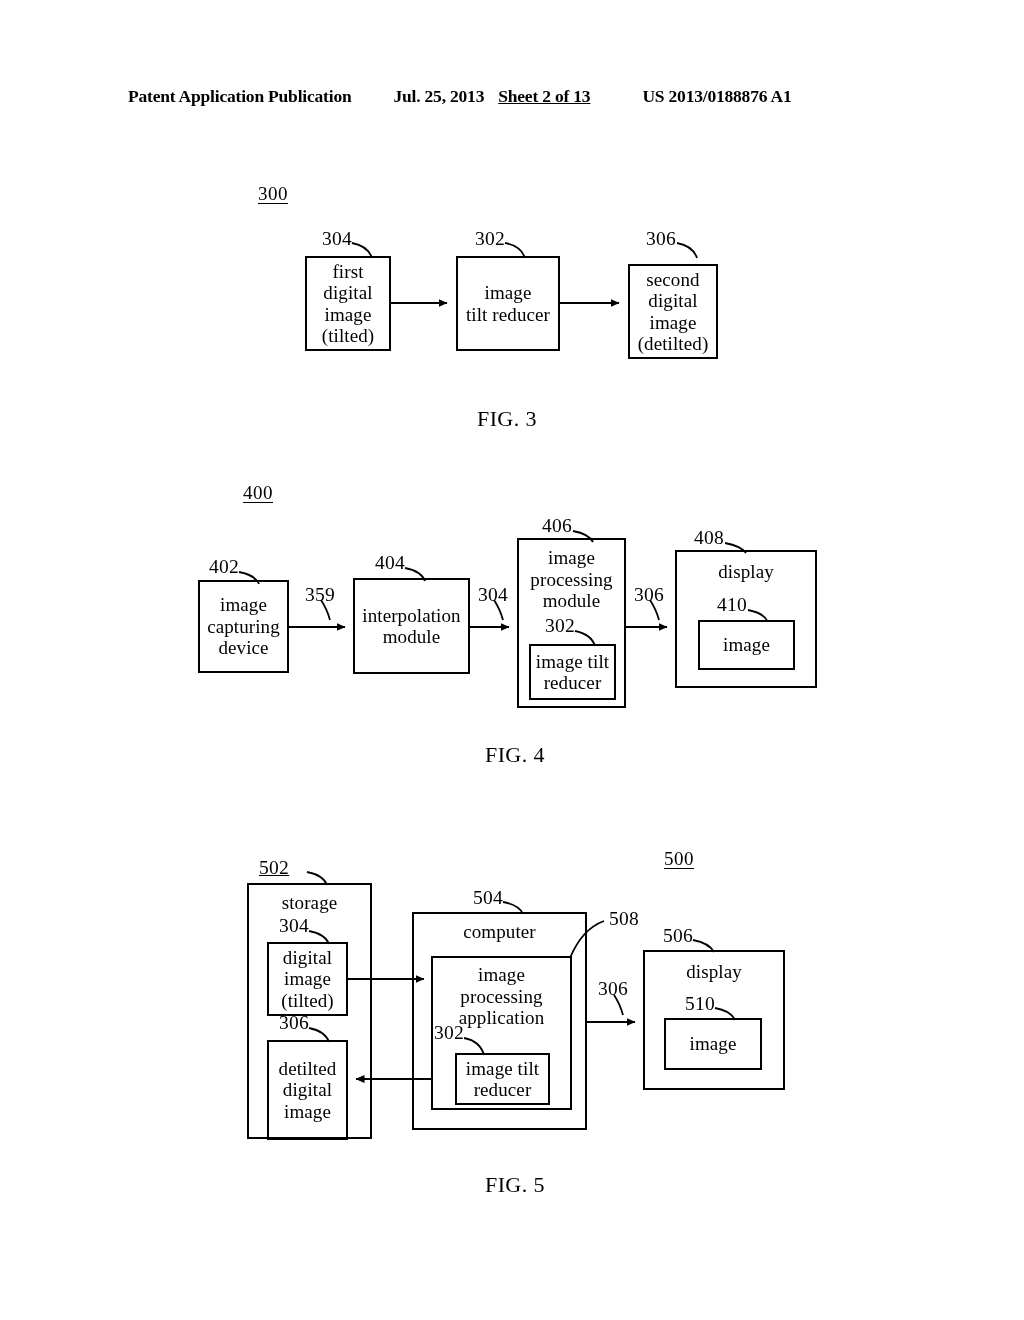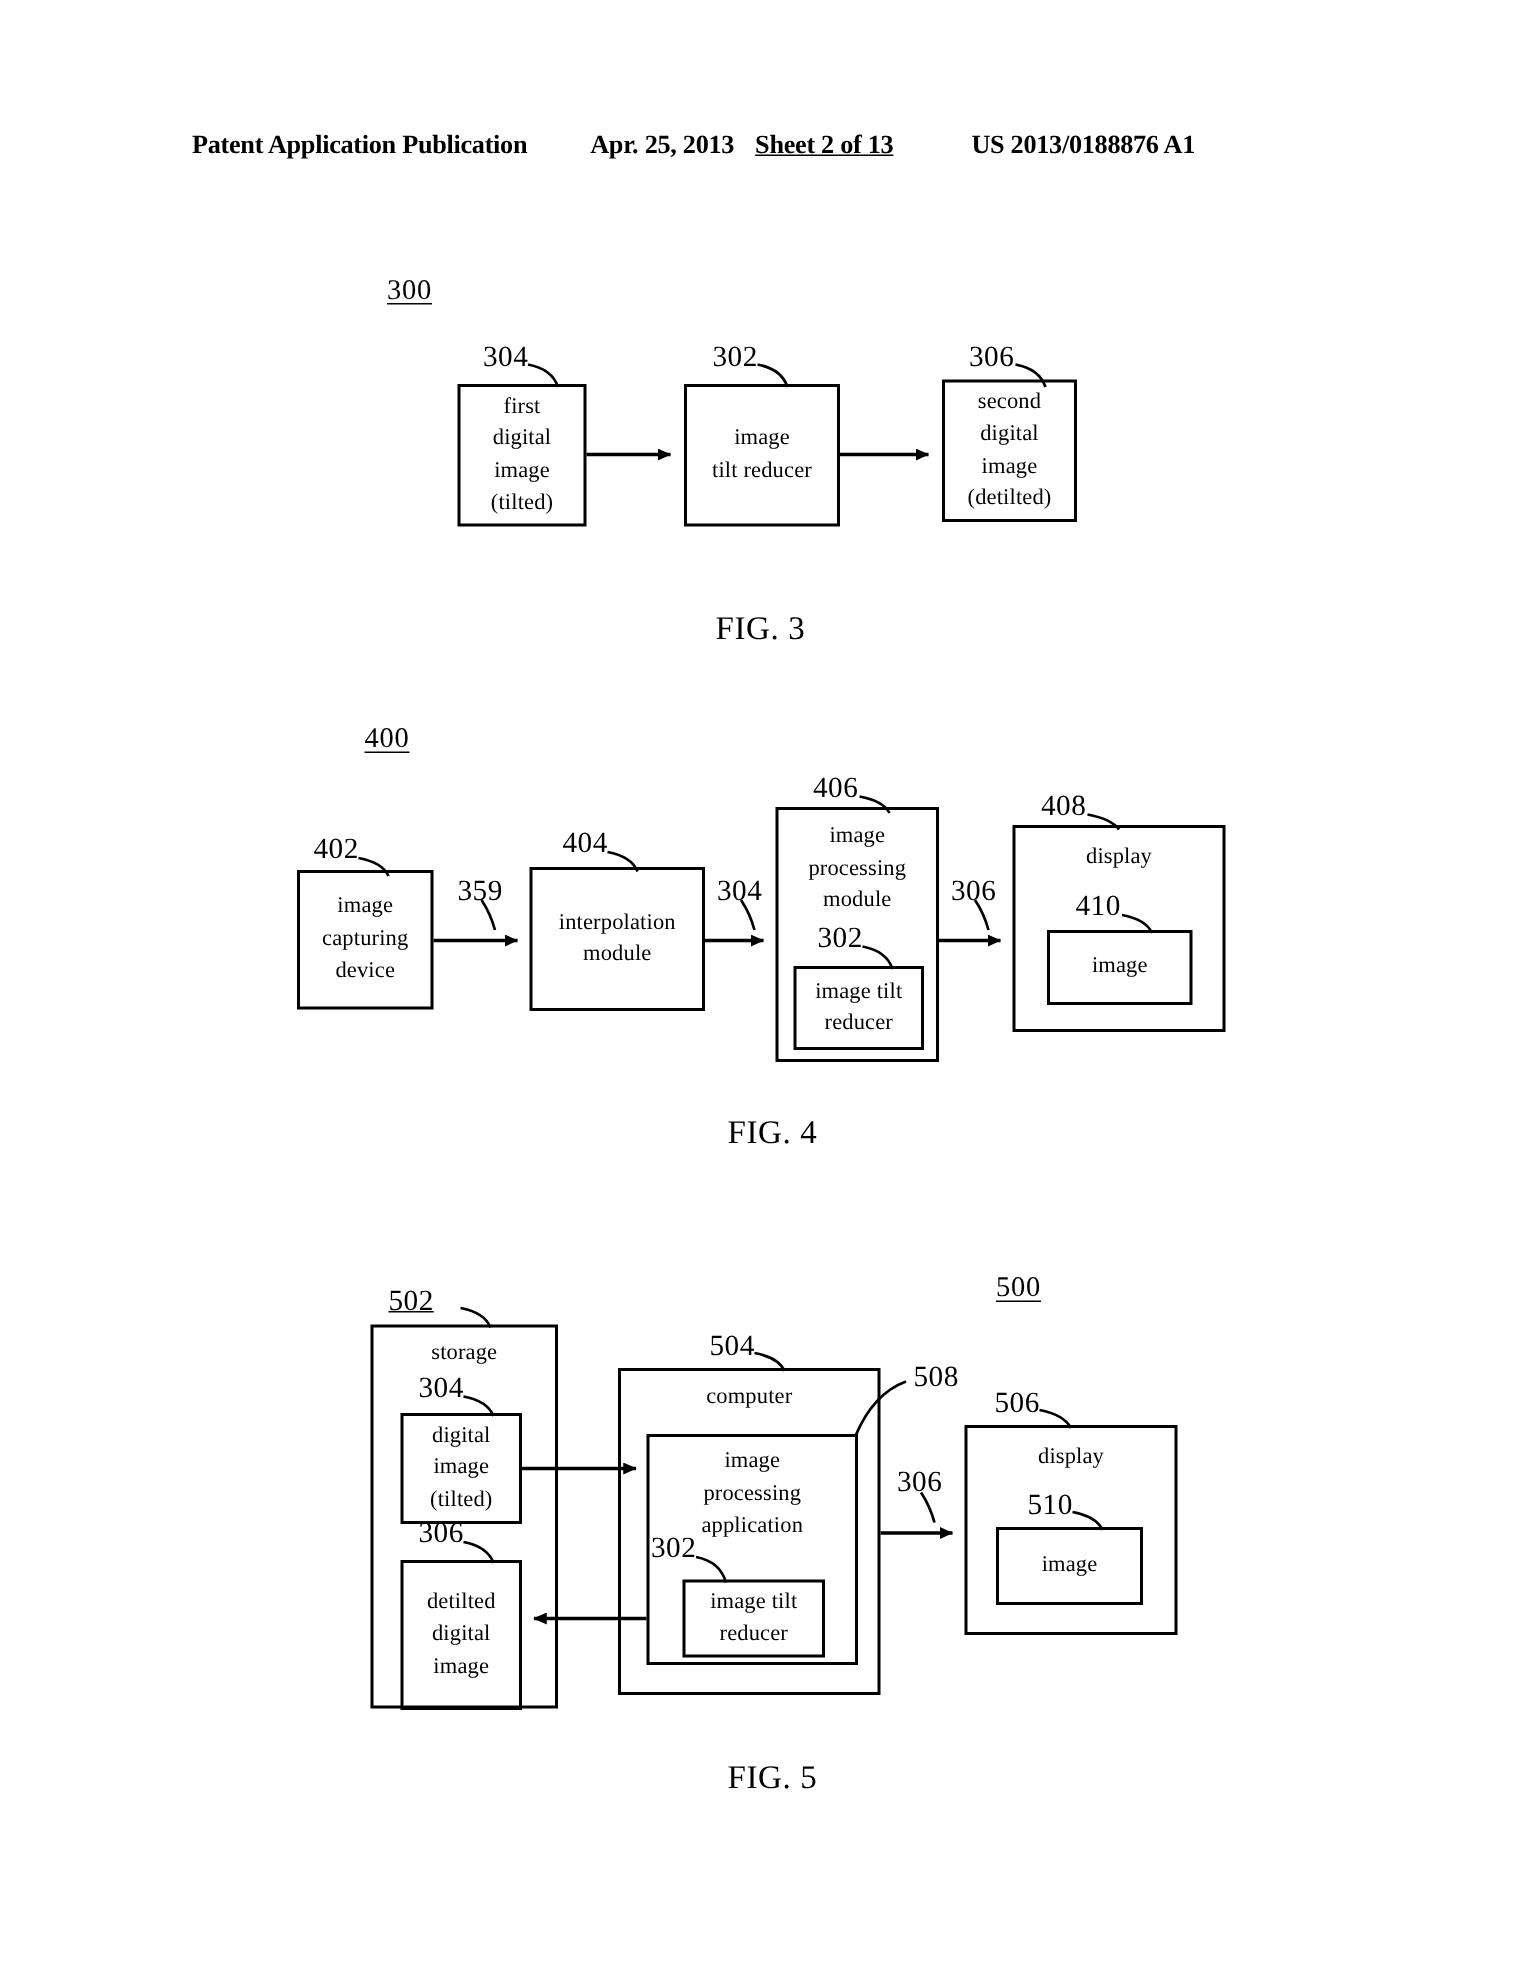--- a/index.html
+++ b/index.html
@@ -66,42 +66,42 @@
     position: absolute;
     border: 2px solid #000;
     box-sizing: border-box;
     background: transparent;
     display: flex;
     align-items: center;
     justify-content: center;
   }
   .box-text {
     text-align: center;
-    font-size: 15px;
+    font-size: 19px;
     line-height: 21.5px;
     white-space: pre-line;
     letter-spacing: 0.1px;
     padding: 0 2px;
   }
   svg.overlay {
     position: absolute;
     left: 0; top: 0;
     width: 1024px;
     height: 1320px;
     pointer-events: none;
   }
 </style>
 </head>
 <body>
 
 <div id="page">
 
   <div class="page-header">
     <span class="hdr-pub">Patent Application Publication</span>
-    <span class="hdr-date">Apr. 25, 2013</span>
+    <span class="hdr-date">Jul. 25, 2013</span>
     <span class="hdr-sheet">Sheet 2 of 13</span>
     <span class="hdr-num">US 2013/0188876 A1</span>
   </div>
 
   <div class="fig-label" style="left:258px; top:183px;">300</div>
 
   <div class="ref-num" style="left:322px; top:228px;">304</div>
   <div class="box" style="left:305px; top:256px; width:86px; height:95px;">
     <div class="box-text">first
 digital
@@ -109,21 +109,21 @@
 (tilted)</div>
   </div>
 
   <div class="ref-num" style="left:475px; top:228px;">302</div>
   <div class="box" style="left:456px; top:256px; width:104px; height:95px;">
     <div class="box-text">image
 tilt reducer</div>
   </div>
 
   <div class="ref-num" style="left:646px; top:228px;">306</div>
-  <div class="box" style="left:628px; top:253px; width:90px; height:95px;">
+  <div class="box" style="left:628px; top:264px; width:90px; height:95px;">
     <div class="box-text">second
 digital
 image
 (detilted)</div>
   </div>
 
   <div class="fig-caption" style="left:477px; top:406px;">FIG. 3</div>
 
   <div class="fig-label" style="left:243px; top:482px;">400</div>
 

